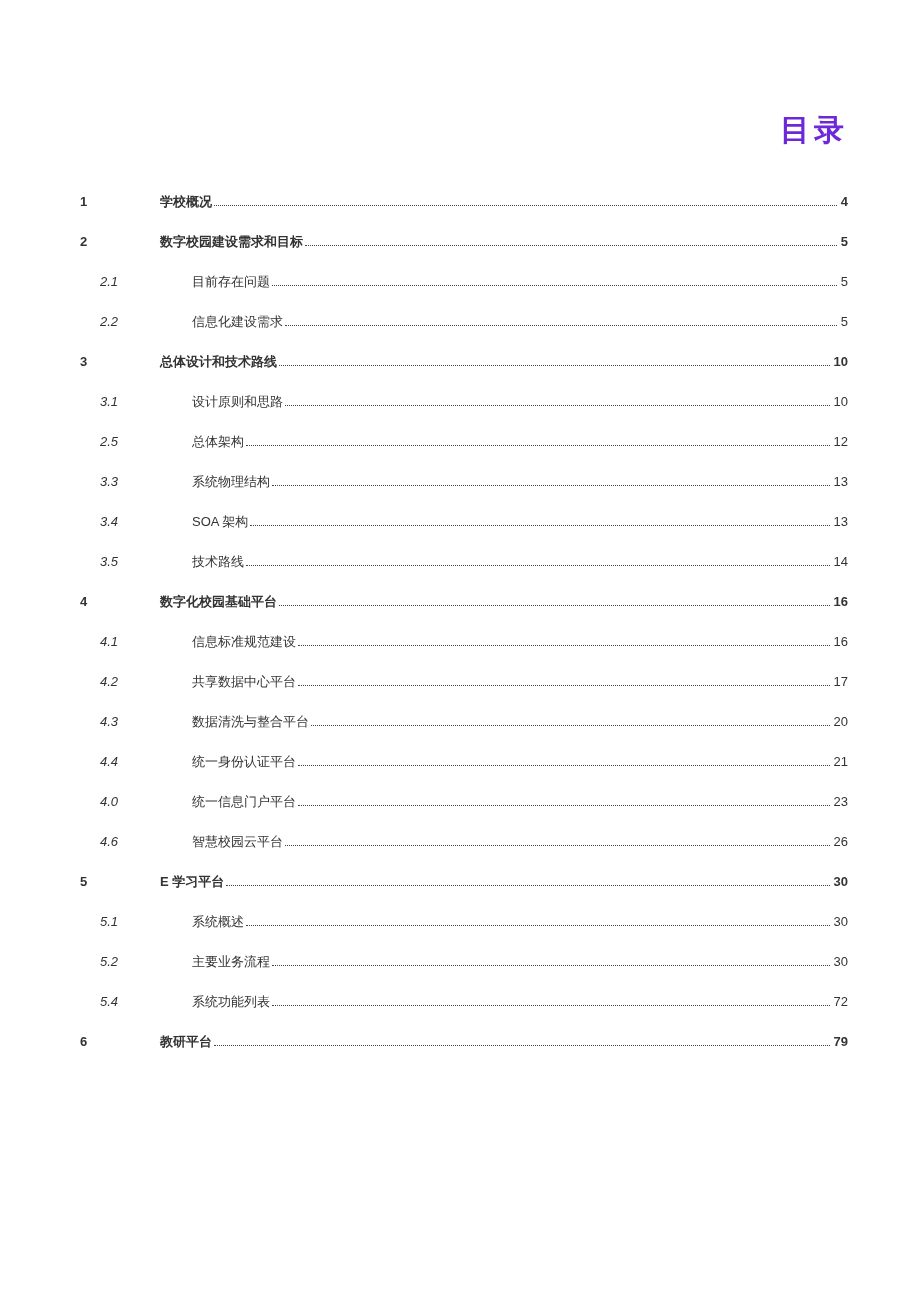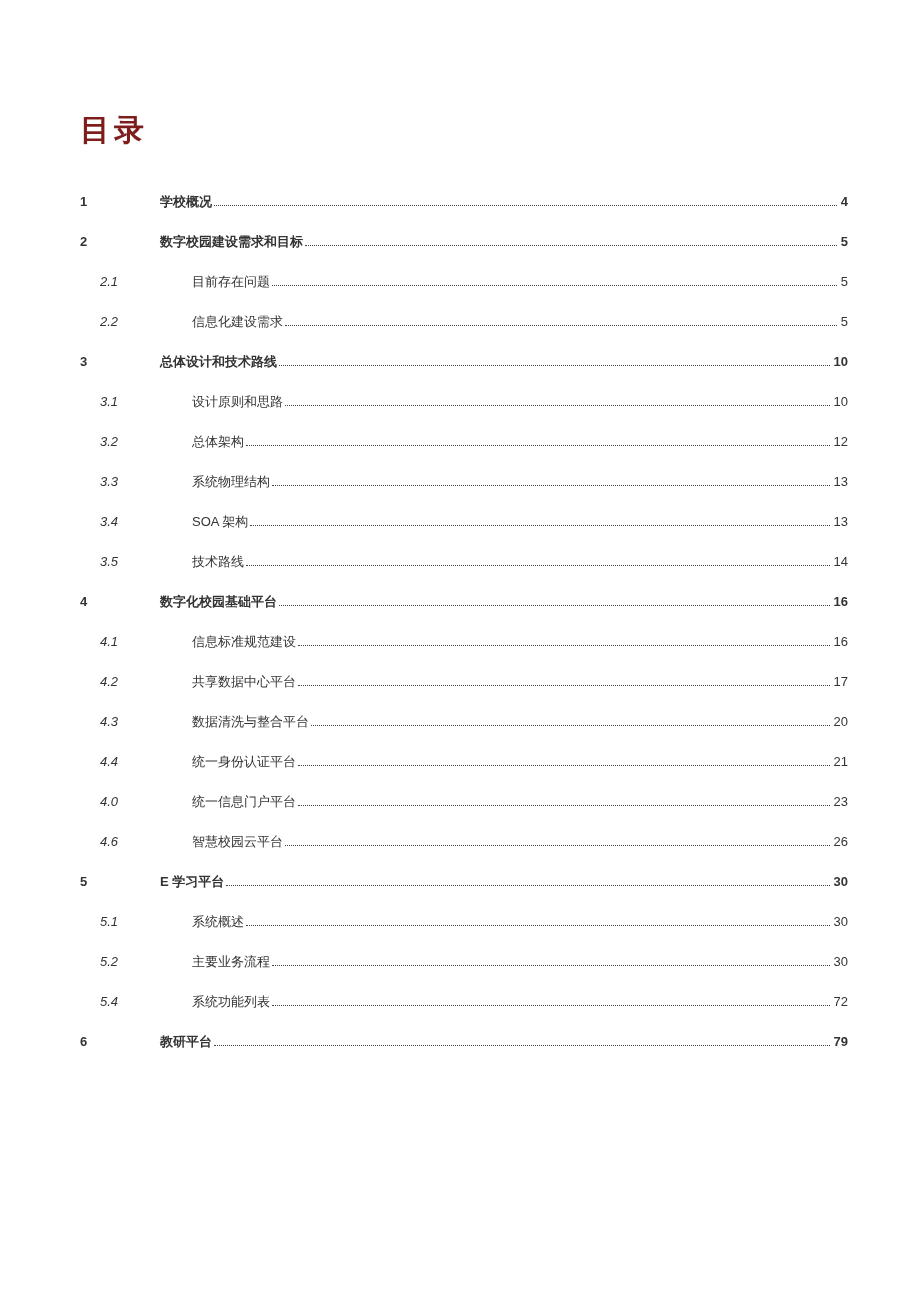--- a/index.html
+++ b/index.html
@@ -9,25 +9,25 @@
     }
     body {
       width: 920px;
       height: 1301px;
       background: #ffffff;
       font-family: "SimSun", "Microsoft YaHei", Arial, sans-serif;
       color: #333333;
       padding: 110px 72px 0 80px;
     }
     .title {
-      text-align: left;
+      text-align: right;
       font-size: 30px;
       font-weight: bold;
       margin-bottom: 42px;
-      color: #7f1d1d;
+      color: #6d28d9;
       letter-spacing: 4px;
     }
     .toc-entry {
       display: flex;
       align-items: baseline;
       margin-bottom: 22px;
       font-size: 13px;
       color: #333;
     }
     .toc-entry.level1 {
@@ -101,21 +101,21 @@
       <span class="dots"></span>
       <span class="page">10</span>
     </div>
     <div class="toc-entry level2">
       <span class="num2">3.1</span>
       <span class="label">设计原则和思路</span>
       <span class="dots"></span>
       <span class="page">10</span>
     </div>
     <div class="toc-entry level2">
-      <span class="num2">3.2</span>
+      <span class="num2">2.5</span>
       <span class="label">总体架构</span>
       <span class="dots"></span>
       <span class="page">12</span>
     </div>
     <div class="toc-entry level2">
       <span class="num2">3.3</span>
       <span class="label">系统物理结构</span>
       <span class="dots"></span>
       <span class="page">13</span>
     </div>

